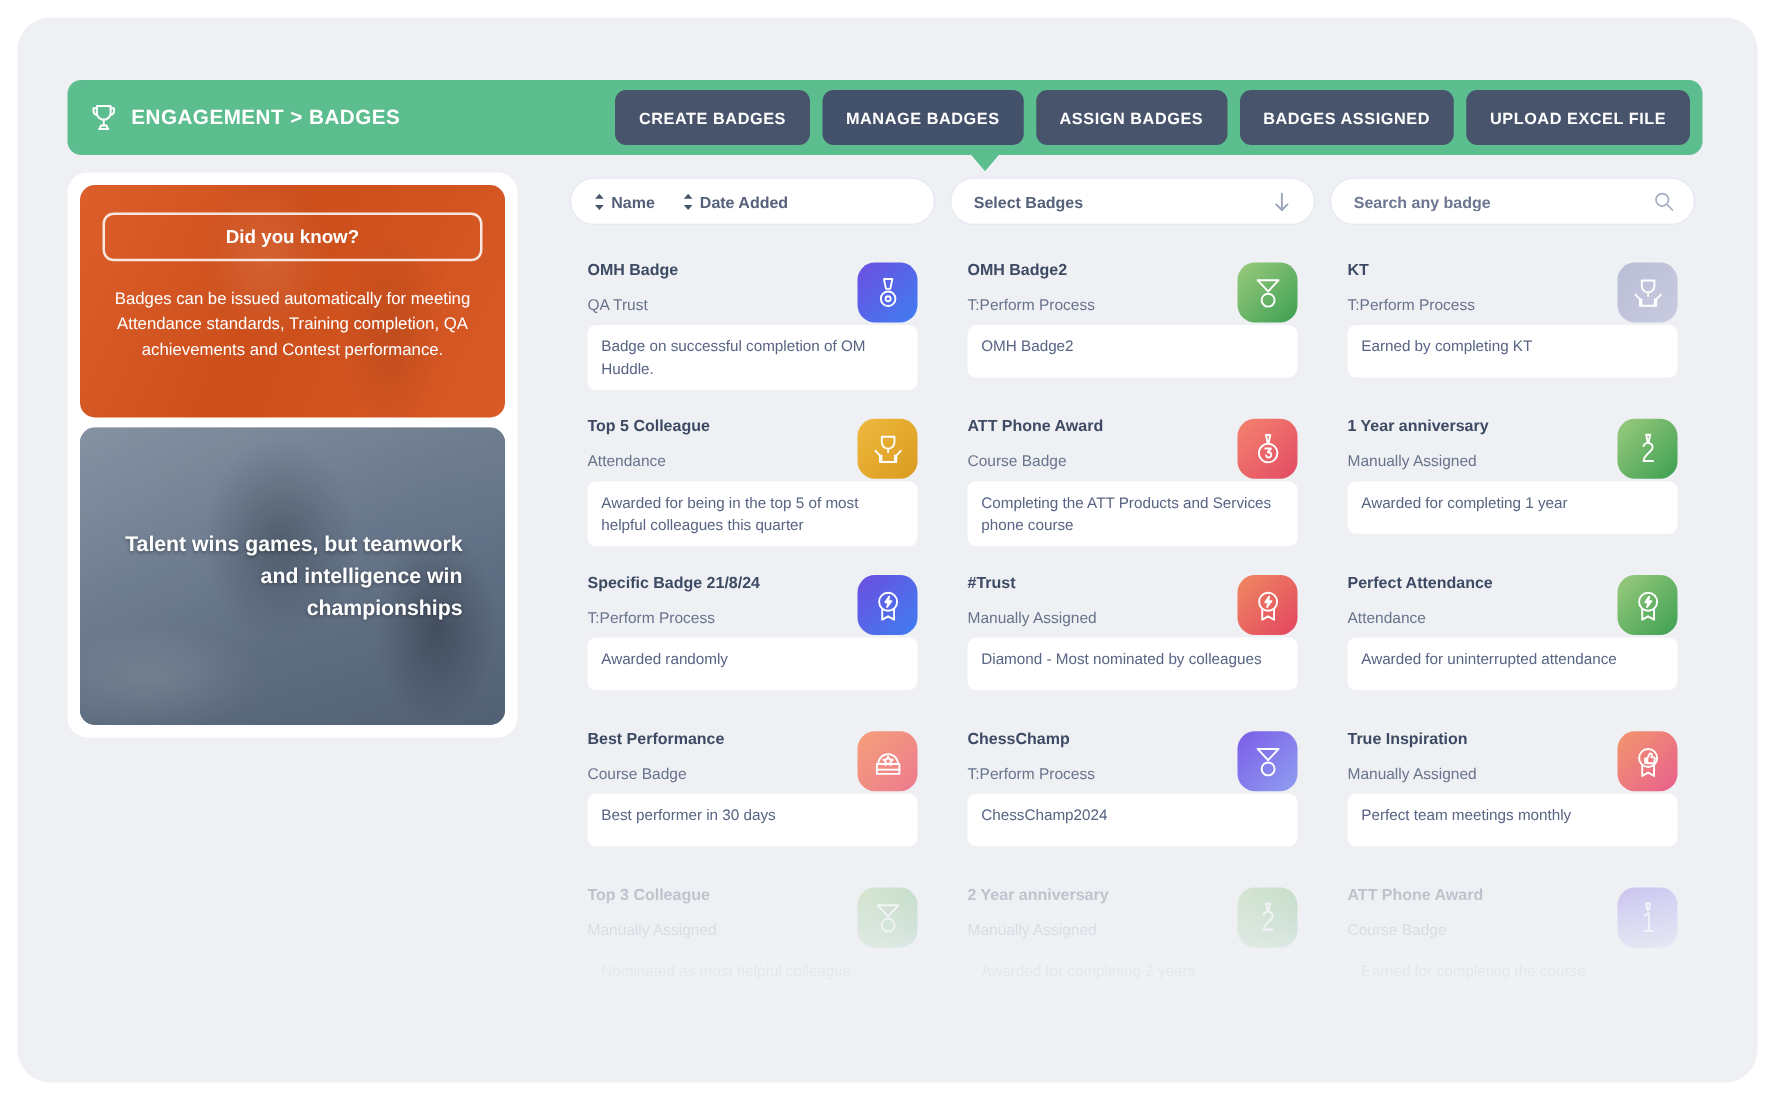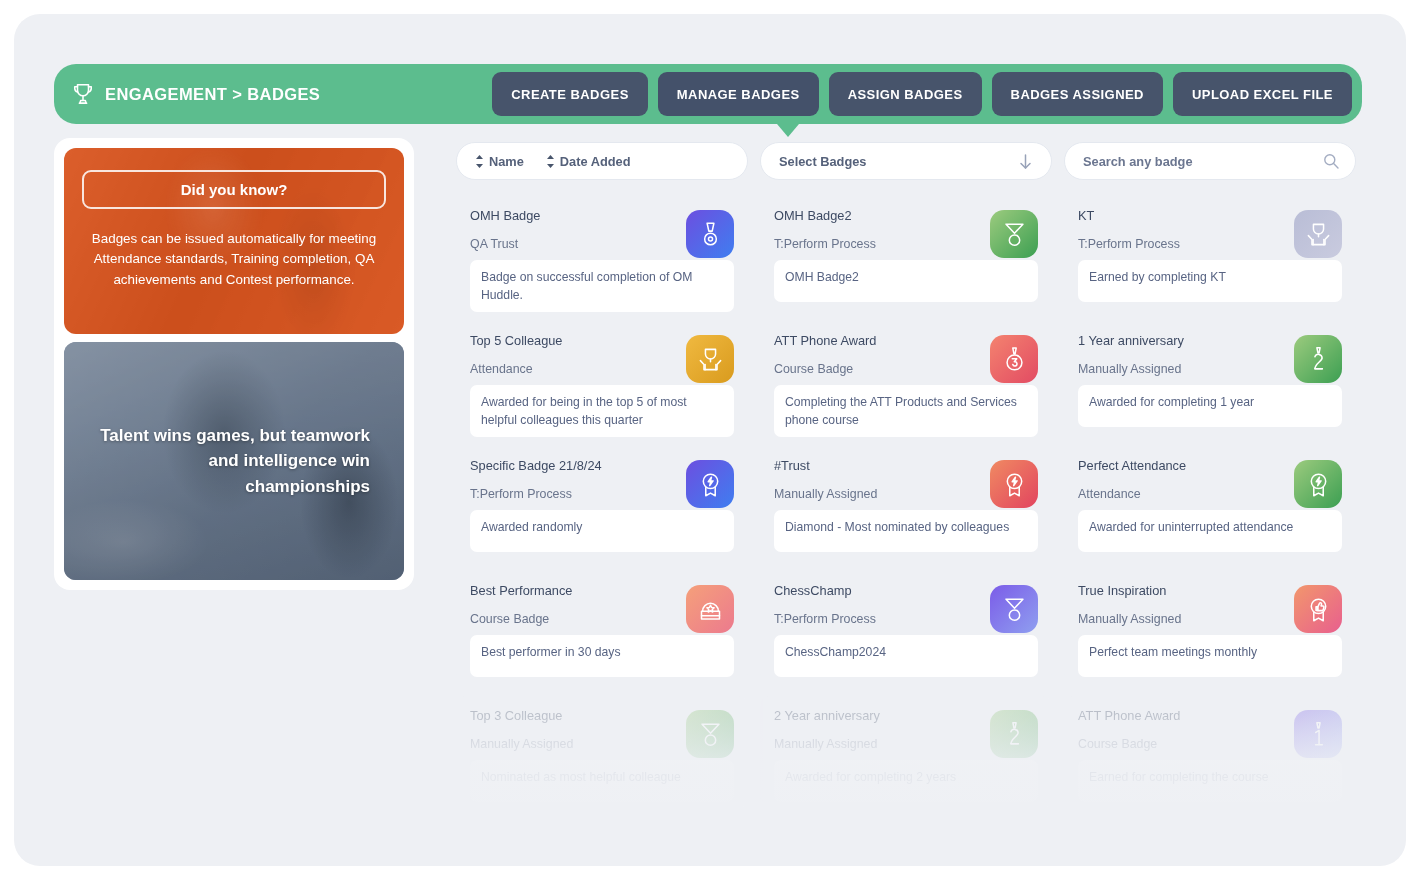--- a/index.html
+++ b/index.html
@@ -29,21 +29,21 @@
     border-radius: 26px;
     overflow: hidden;
   }
 
   
   .header-bar {
     position: absolute;
     left: 40px; top: 50px;
     width: 1308px; height: 60px;
     background: #5cbd8e;
-    border-radius: 22px;
+    border-radius: 11px;
     display: flex;
     align-items: center;
     padding: 0 10px 0 18px;
   }
   .header-title-group {
     display: flex;
     align-items: center;
     gap: 11px;
     flex: 1 1 auto;
   }
@@ -239,21 +239,21 @@
   .badge-card {
     position: relative;
     height: 112px;
     background: #eef0f4;
     border-radius: 10px;
     padding: 12px 14px 0 14px;
   }
   .badge-name {
     color: #3d4a63;
     font-size: 12.8px;
-    font-weight: normal;
+    font-weight: bold;
     margin-bottom: 14px;
     padding-right: 62px;
   }
   .badge-type {
     color: #69748c;
     font-size: 12.4px;
     margin-bottom: 9px;
     padding-right: 62px;
   }
   .badge-desc {

